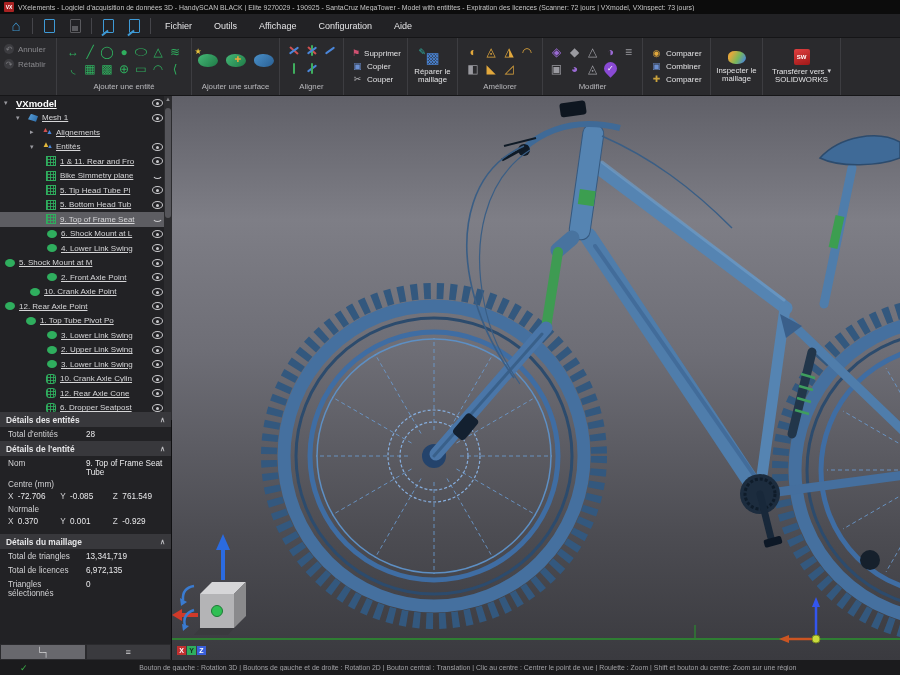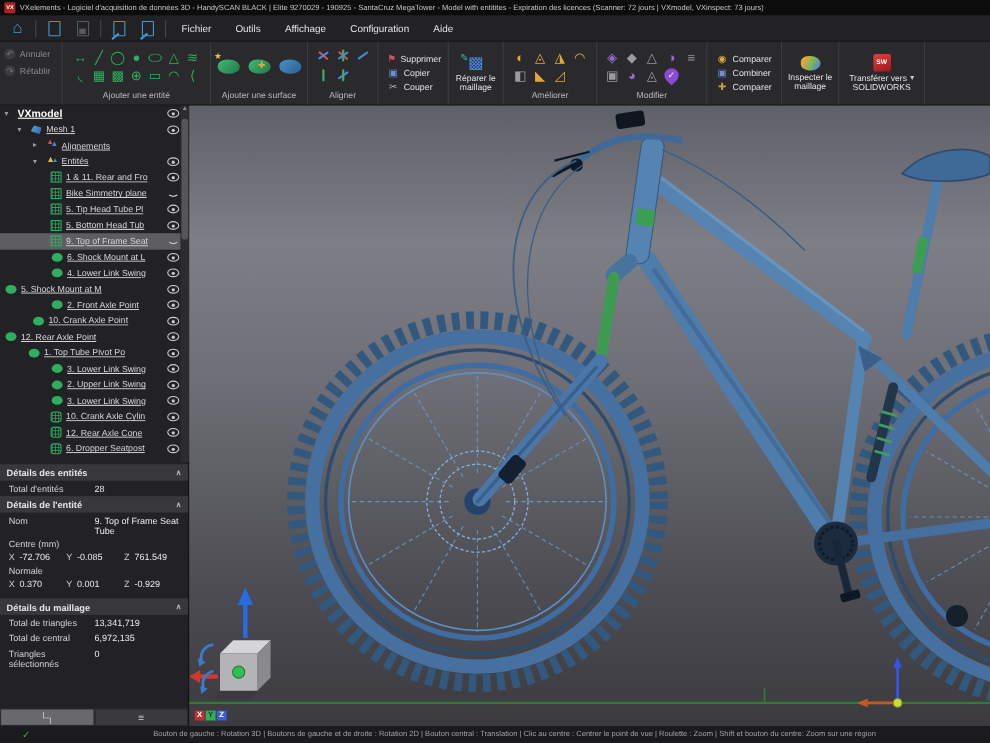--- a/index.html
+++ b/index.html
@@ -107,21 +107,21 @@
   .sec-head { display:flex; align-items:center; justify-content:space-between; height:15px;
     background:#38383c; font-size:8.4px; font-weight:bold; color:#e6e6e8; padding:0 6px; }
   .sec-head .col { color:#b9b9bd; font-size:7px; }
   .kv { display:flex; font-size:8.2px; padding:3px 6px 2px 8px; color:#d2d2d4; }
   .kv .k { width:78px; flex:0 0 78px; }
   .kv .v { color:#eaeaec; }
   .xyzrow { display:flex; font-size:8.2px; padding:1px 6px 2px 8px; color:#d2d2d4; }
   .xyzrow span { display:inline-block; }
   .xl { width:10px; color:#cfcfd2; }
   .xv { width:44px; color:#eaeaec; }
-  #details { position:absolute; left:0; top:326px; width:171px; }
+  #details { position:absolute; left:0; top:316px; width:171px; }
   #panel-tabs { position:absolute; left:0; bottom:0; width:171px; height:16px; display:flex; background:#2a2a2d; gap:2px; padding:1px; }
   .ptab { flex:1; display:flex; align-items:center; justify-content:center; background:#3a3a3e; color:#d6d6d8; font-size:9px; }
   .ptab.active { background:#68686d; }
   
   #viewport { position:absolute; left:172px; top:96px; width:728px; height:564px;
     background:linear-gradient(180deg,#606068 0%,#7e7e86 22%,#6e6e76 45%,#4c4c52 78%,#3a3a3f 100%); }
   #xyz-label { position:absolute; left:5px; bottom:5px; display:flex; gap:1px; }
   #xyz-label b { width:9px; height:9px; font-size:7px; display:flex; align-items:center; justify-content:center; color:#fff; }
   #xyz-label .bx { background:#c03030; } #xyz-label .by { background:#2fae5e; color:#10301c; } #xyz-label .bz { background:#3a5fd9; }
   
@@ -494,21 +494,21 @@
 
     <div class="sec-head" style="margin-top:6px">
       <span>Détails du maillage</span>
       <span class="col">∧</span>
     </div>
     <div class="kv">
       <span class="k">Total de triangles</span>
       <span class="v">13,341,719</span>
     </div>
     <div class="kv">
-      <span class="k">Total de central</span>
+      <span class="k">Total de licences</span>
       <span class="v">6,972,135</span>
     </div>
     <div class="kv">
       <span class="k">Triangles sélectionnés</span>
       <span class="v">0</span>
     </div>
   </div>
 
   <div id="panel-tabs">
     <div class="ptab active">

